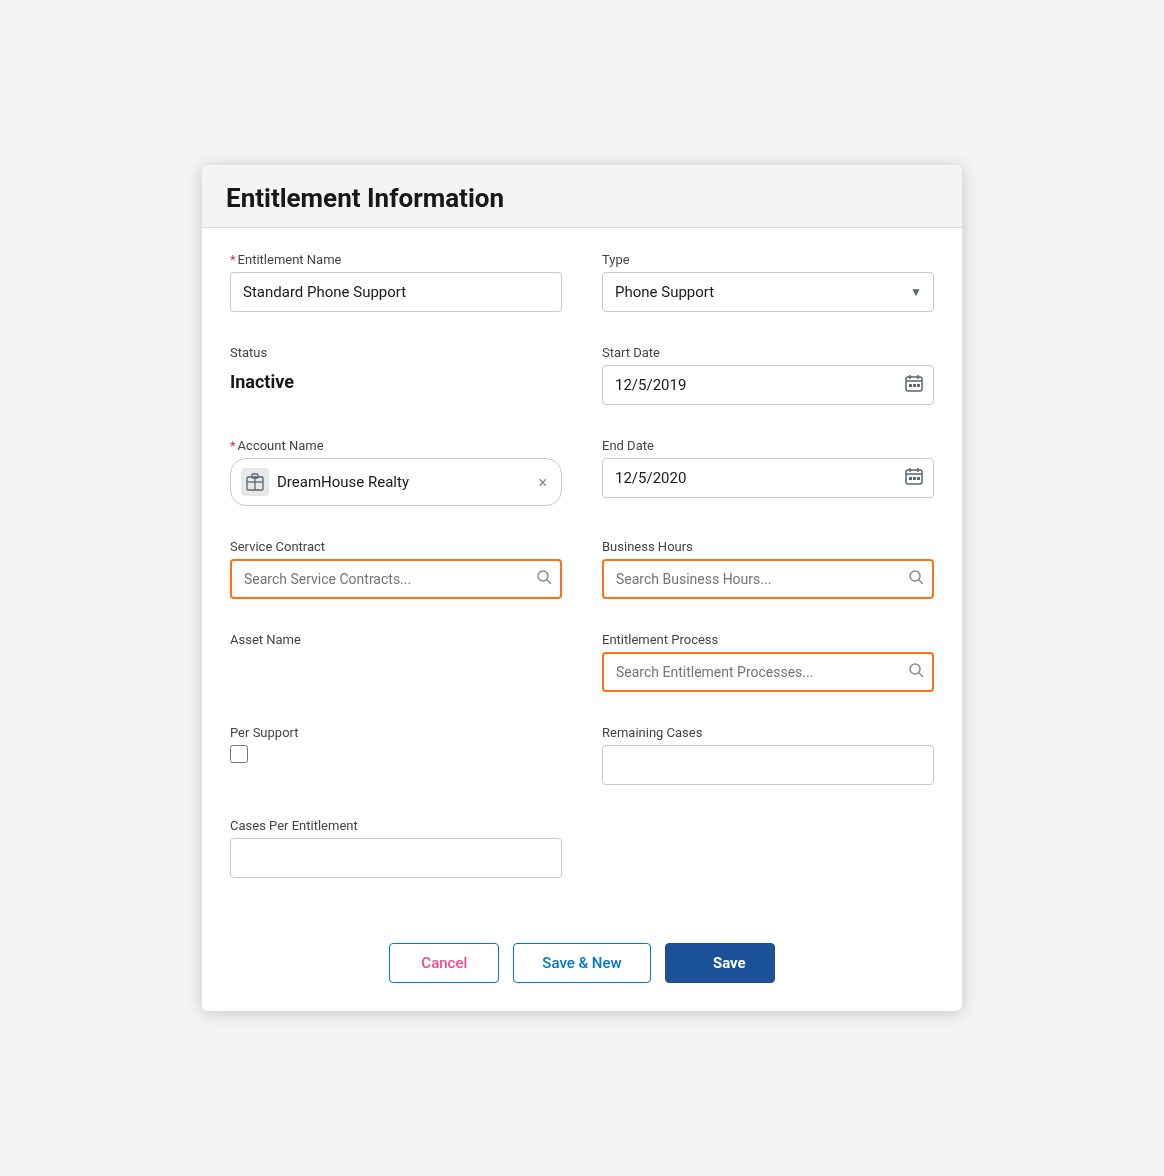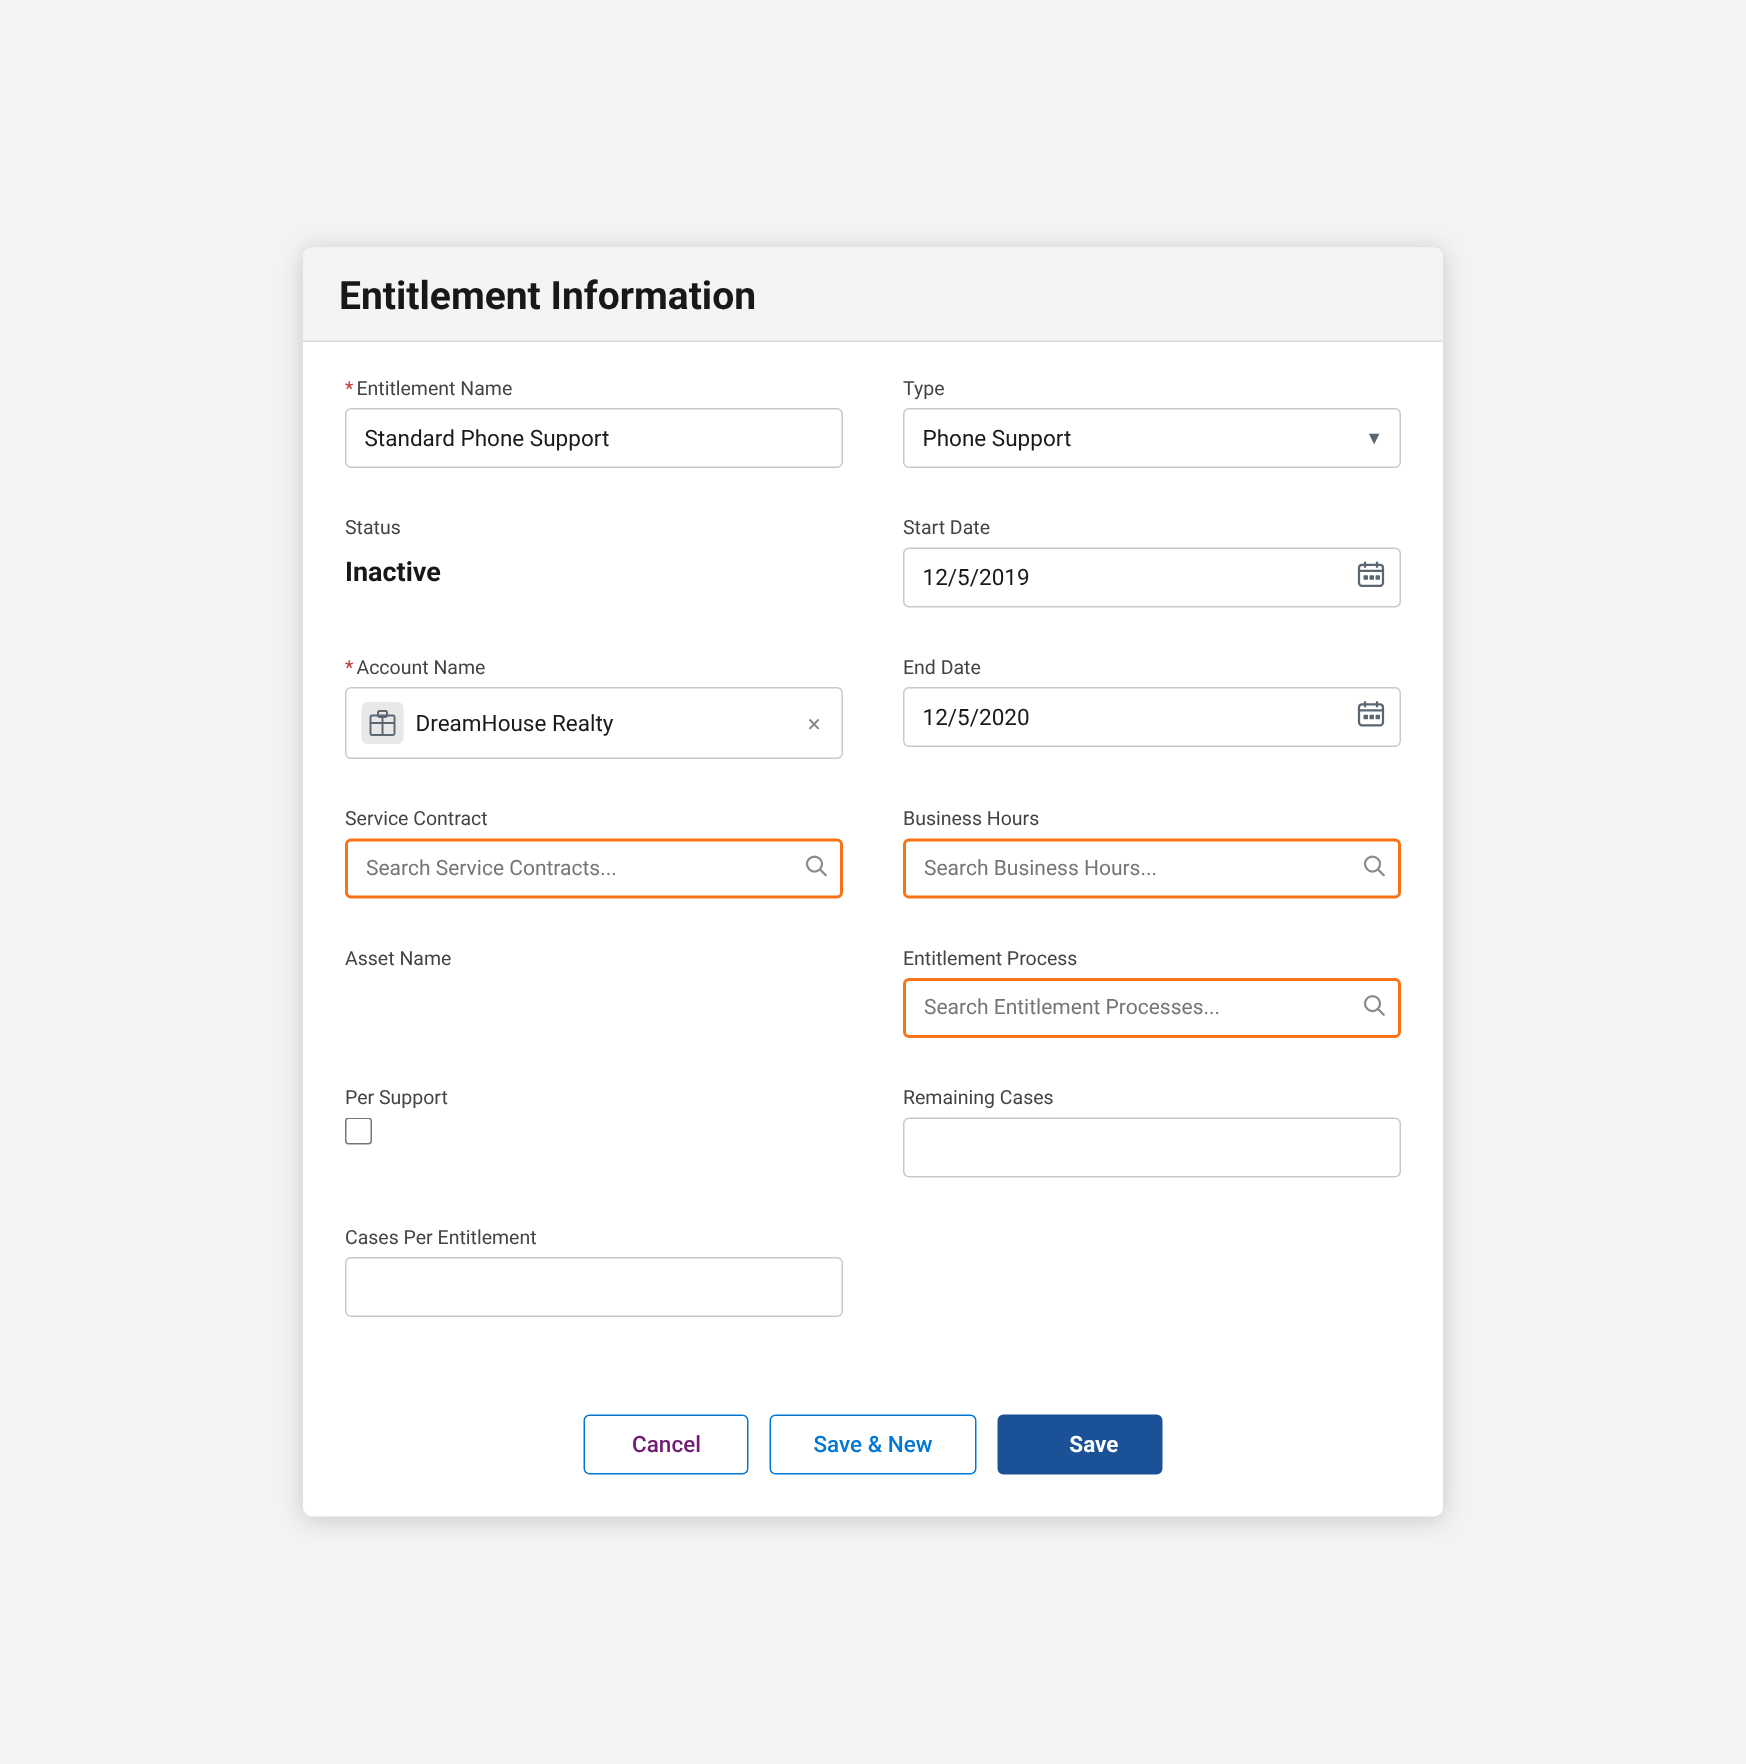--- a/index.html
+++ b/index.html
@@ -167,21 +167,21 @@
       top: 50%;
       transform: translateY(-50%);
       color: #8a8a8a;
       font-size: 16px;
       pointer-events: none;
     }
 
     .account-field {
       width: 100%;
       border: 1px solid #c9c9c9;
-      border-radius: 4px;
+      border-radius: 16px;
       padding: 6px 10px;
       font-size: 15px;
       color: #1a1a1a;
       background: #fff;
       height: 48px;
       display: flex;
       align-items: center;
       gap: 8px;
     }
 
@@ -239,21 +239,21 @@
       font-size: 15px;
       font-weight: 500;
       cursor: pointer;
       border: 1px solid transparent;
       min-width: 110px;
     }
 
     .btn-cancel {
       background: #fff;
       border-color: #0176d3;
-      color: #701a75;
+      color: #ec4899;
     }
 
     .btn-save-new {
       background: #fff;
       border-color: #0176d3;
       color: #0176d3;
     }
 
     .btn-save {
       background: #1b5297;

